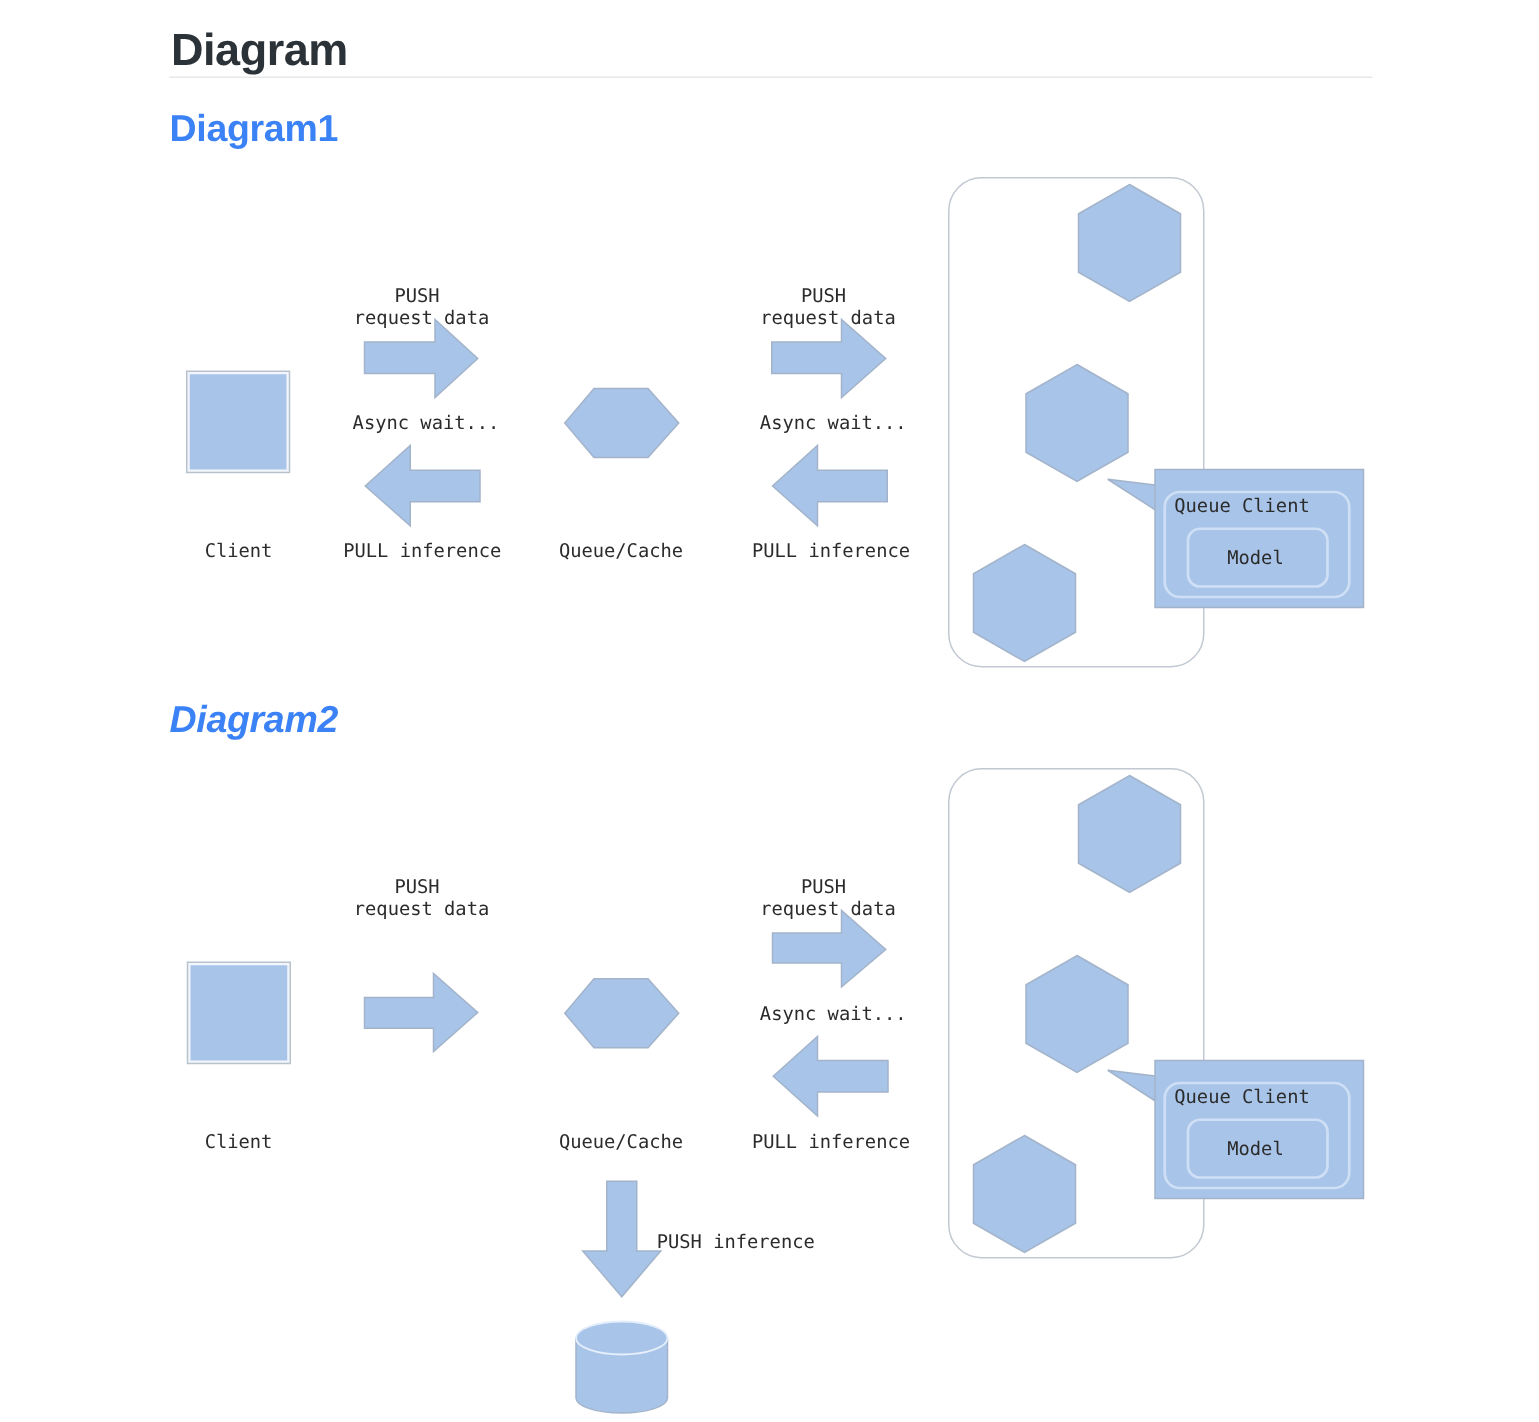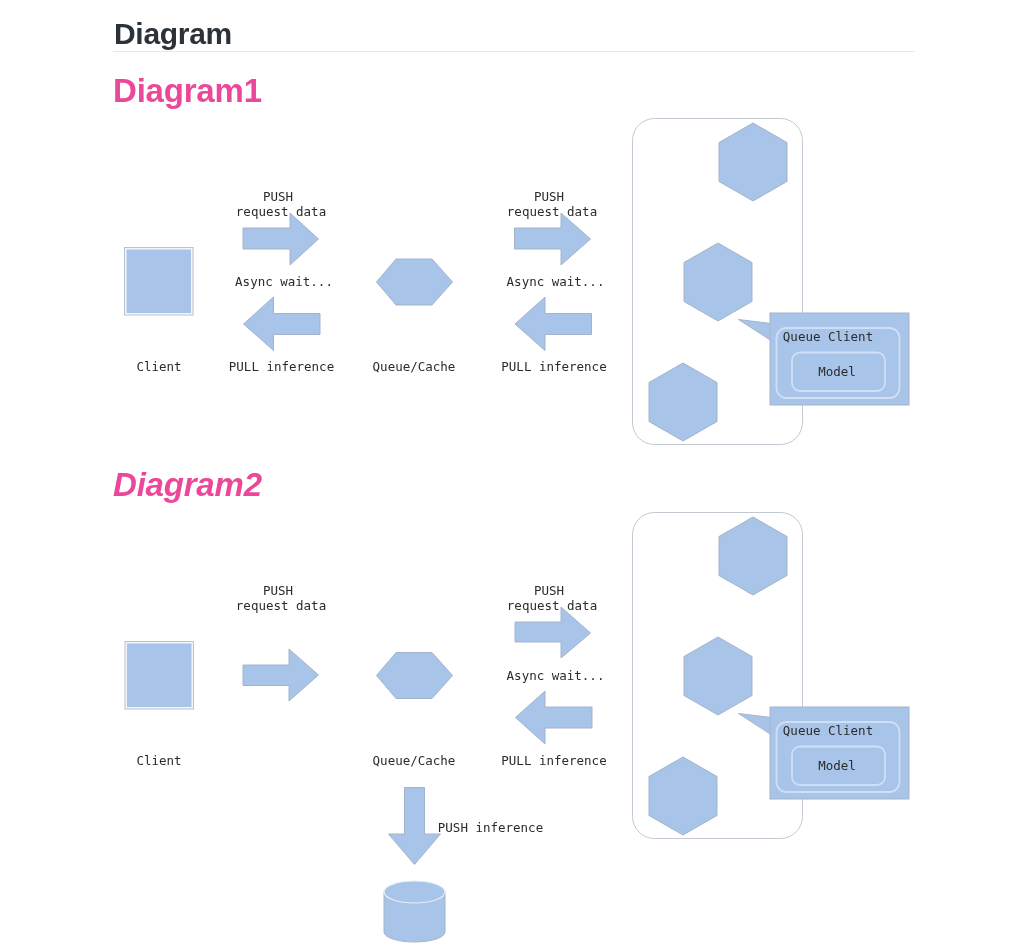--- a/index.html
+++ b/index.html
@@ -1,21 +1,21 @@
 <!DOCTYPE html>
 <html><head>
 <meta charset="utf-8">
 <title>Diagram</title>
 <style>
   html,body{margin:0;padding:0;background:#ffffff;}
   body{width:1026px;height:948px;overflow:hidden;font-family:"Liberation Sans",sans-serif;color:#2c3338;}
   .page{position:relative;width:1026px;height:680px;}
   .h1{position:absolute;left:114px;top:17px;font-size:30px;font-weight:bold;color:#2c3338;letter-spacing:-0.3px;}
   .rule{position:absolute;left:113px;top:51px;width:802px;height:1px;background:#e8e8e8;}
-  .h2{position:absolute;font-size:33px;font-weight:bold;color:#ec4899;letter-spacing:-0.2px;}
+  .h2{position:absolute;font-size:25px;font-weight:bold;color:#3b82f6;letter-spacing:-0.2px;}
   svg{position:absolute;left:0;top:0;overflow:visible;}
   .page{transform:translateZ(0);}
   .mono{font-family:"DejaVu Sans Mono","Liberation Mono",monospace;font-size:12.5px;fill:#2b2b2b;-webkit-font-smoothing:antialiased;}
   .shape{fill:#a8c4e8;stroke:#a3b4ca;stroke-width:1;}
   .sqouter{fill:#f2f6fc;stroke:#b8c2cd;stroke-width:1;}
   .sqinner{fill:#a8c4e8;stroke:none;}
   .container{fill:none;stroke:#c2c9d2;stroke-width:1;}
   .innerbox{fill:none;stroke:#cfdff5;stroke-width:1.8;}
   .cyltop{fill:#a8c4e8;stroke:#e5eefb;stroke-width:1.2;}
 </style>

